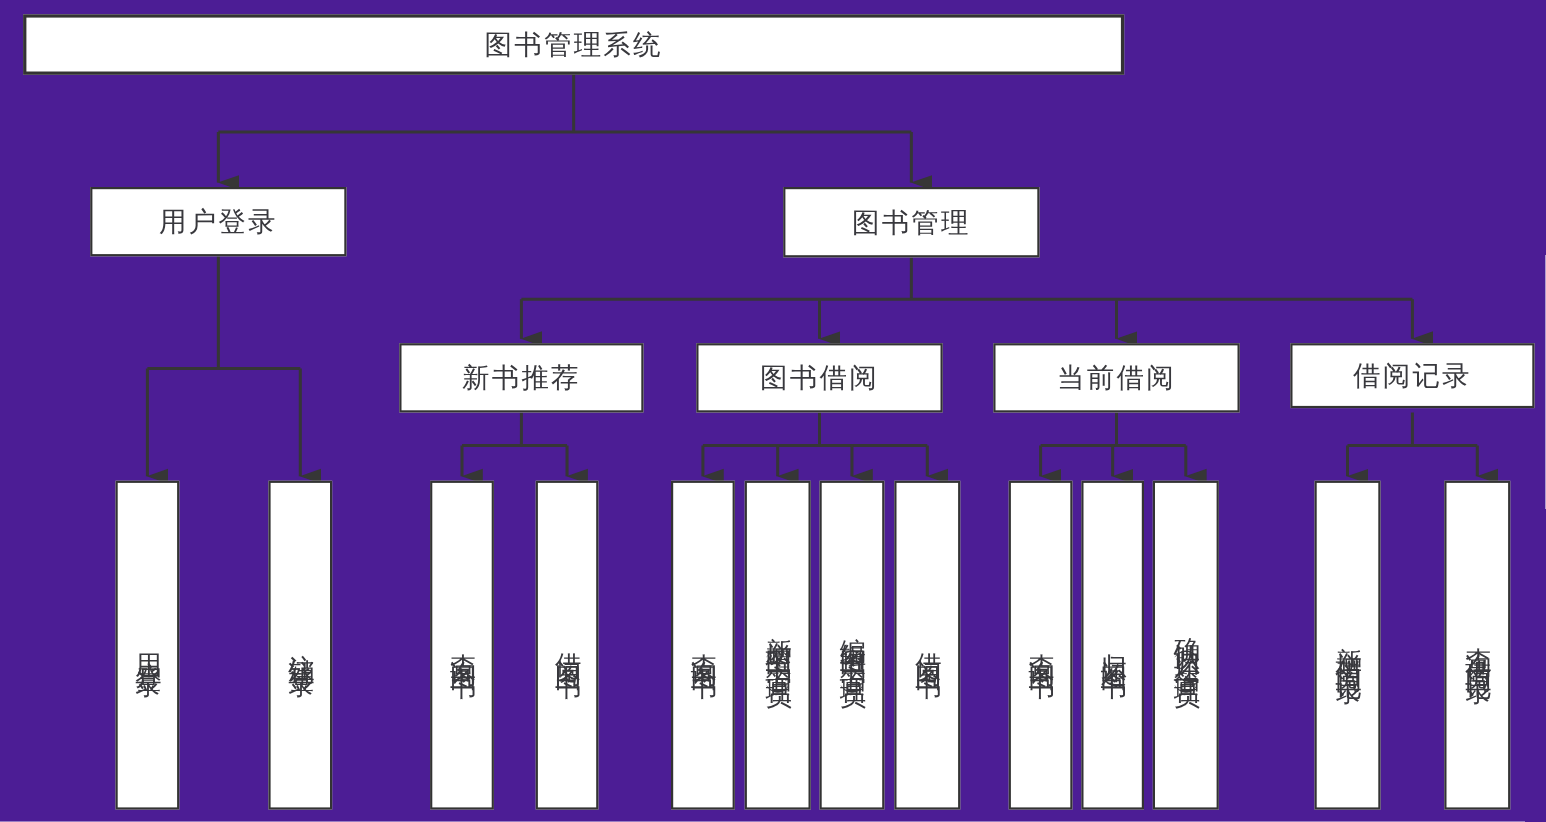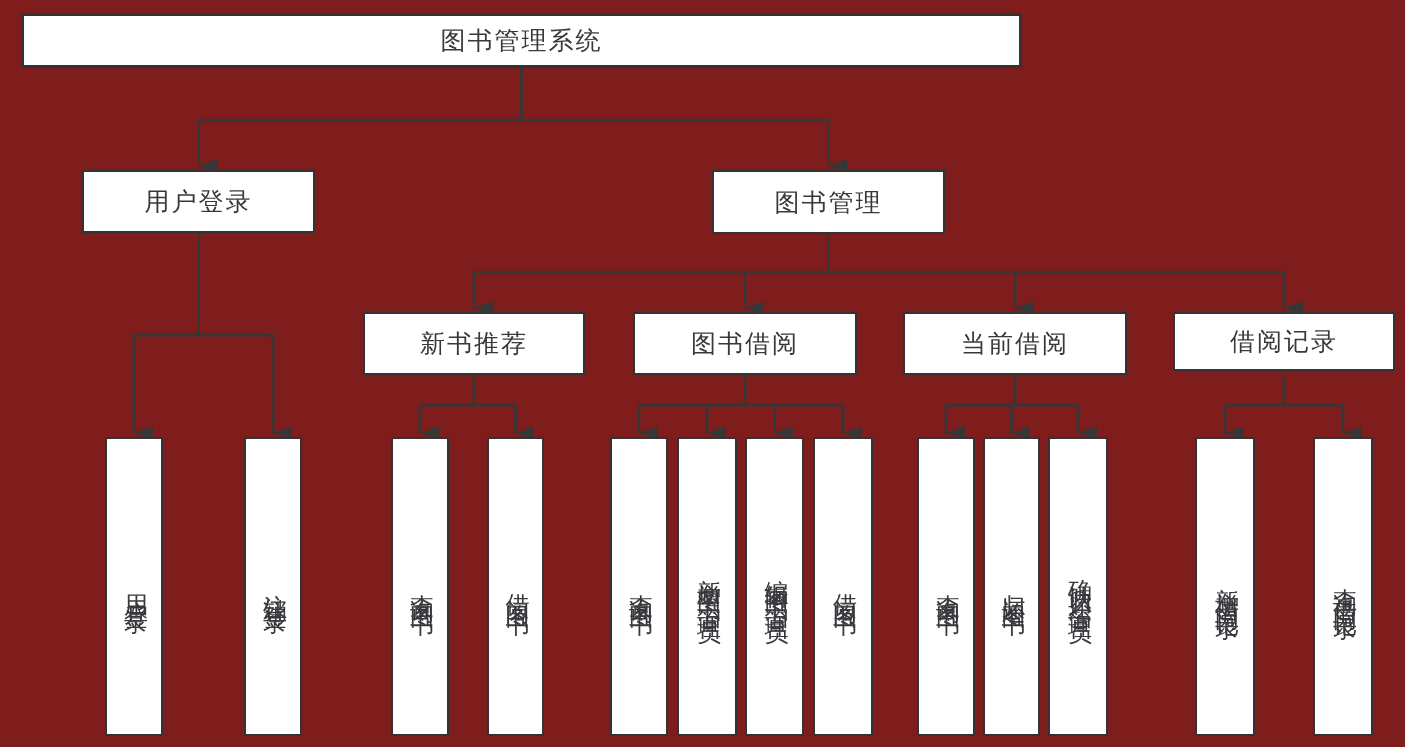--- a/index.html
+++ b/index.html
@@ -4,23 +4,23 @@
 <style>
   html, body {
     margin: 0;
     padding: 0;
     background: #ffffff;
   }
   #canvas {
     position: relative;
     width: 1405px;
     height: 747px;
-    background: #7f1d1d;
+    background: #4c1d95;
     overflow: hidden;
-    font-family: Liberation Mono, monospace;
+    font-family: Liberation Sans, sans-serif;
   }
   #connector-layer {
     position: absolute;
     left: 0;
     top: 0;
     width: 1405px;
     height: 747px;
     z-index: 0;
   }
   .node {

